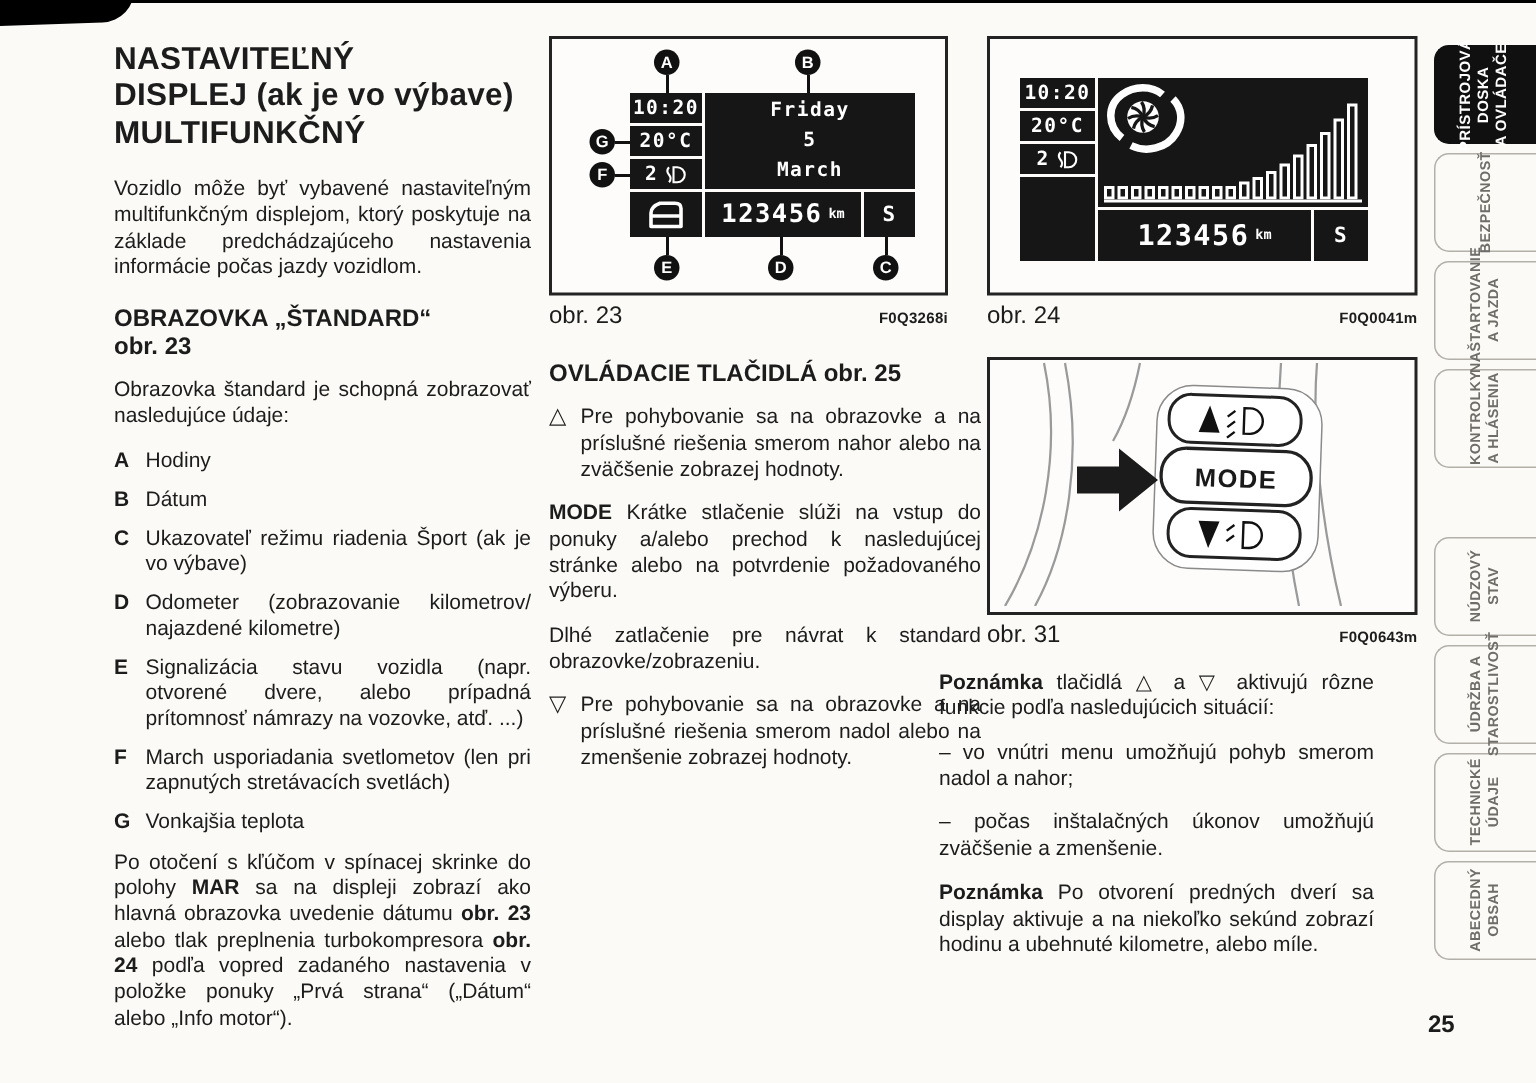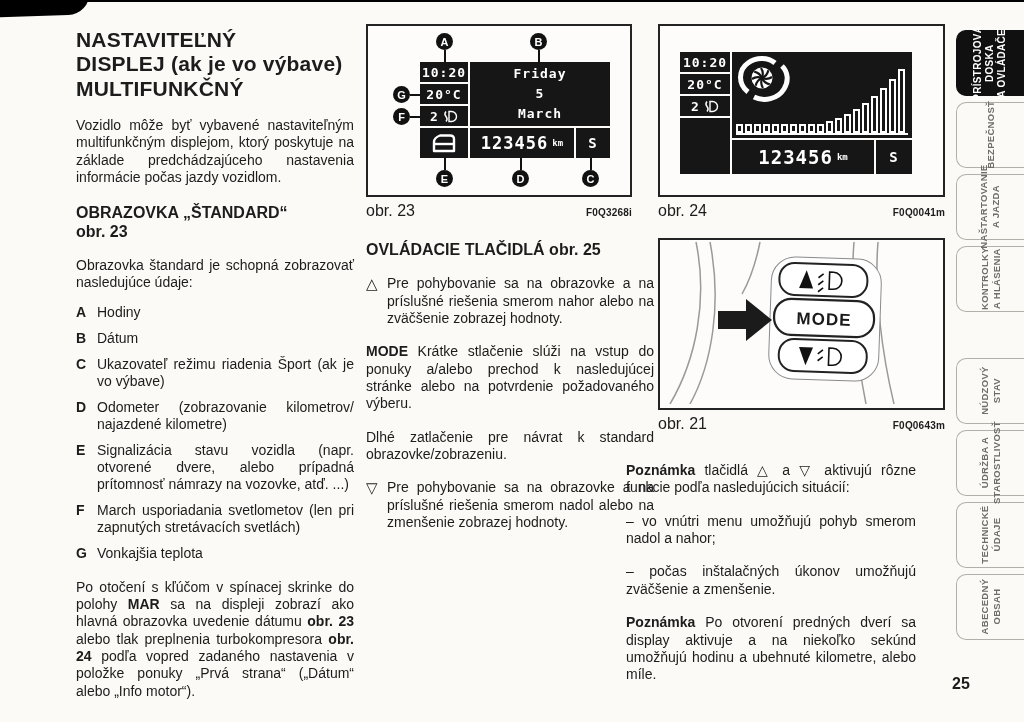--- a/index.html
+++ b/index.html
@@ -8,21 +8,21 @@
   
   .top-line{position:absolute;top:0;left:0;width:100%;height:2px;background:#000;}
   .corner-blob{position:absolute;top:-6px;left:-14px;width:104px;height:22px;background:#000;
         border-radius:0 0 90px 14px;transform:rotate(-2deg);}
   
   .col-left{position:absolute;left:76px;top:28px;width:278px;}
   .col-mid{position:absolute;left:366px;top:240px;width:288px;}
   .col-right{position:absolute;left:626px;top:446px;width:290px;}
   h1{font-size:21px;line-height:1.16;margin:0 0 16px;font-weight:bold;letter-spacing:.2px;}
   h2{font-size:16px;line-height:1.2;margin:16px 0 10px;font-weight:bold;}
-  .body{font-size:14px;line-height:1.24;text-align:justify;margin:16px 0 12px;}
+  .body{font-size:14px;line-height:1.24;text-align:justify;margin:0 0 12px;}
   .li{display:flex;margin:0 0 9px;font-size:14px;line-height:1.22;}
   .li .k{font-weight:bold;flex:none;width:21px;}
   .li .t{text-align:justify;}
   .hang{display:flex;gap:7px;}
   .hang .sym{flex:none;width:14px;font-size:15px;line-height:1.15;}
   .hang .t{text-align:justify;}
   
   .fig{position:absolute;}
   .frame{position:relative;border:2px solid #232323;background:#fdfcfa;}
   .figcap{display:flex;justify-content:space-between;align-items:baseline;margin-top:5px;}
@@ -278,30 +278,30 @@
           <path d="M140,108 L154,108 L147,126 Z" fill="#111"></path>
           <g stroke="#111" stroke-width="1.6" fill="none">
             <path d="M164,110 l-5,4 M164,117 l-5,4"></path>
             <path d="M170,108 h4 a8.5 8.5 0 0 1 0 17 h-4 z"></path>
           </g>
         </g>
         <path d="M58,71 H86 V59 L112,80 L86,101 V89 H58 Z" fill="#1b1b1b"></path>
       </svg>
     </div>
     <div class="figcap">
-      <span class="name">obr. 21</span>
+      <span class="name">obr. 31</span>
       <span class="code">F0Q0643m</span>
     </div>
   </div>
 
   <div class="col-right">
     <p class="body"><b>Poznámka</b><span> tlačidlá △ a ▽ aktivujú rôzne funkcie podľa nasledujúcich situácií:</span></p>
     <p class="body">– vo vnútri menu umožňujú pohyb smerom nadol a nahor;</p>
     <p class="body">– počas inštalačných úkonov umožňujú zväčšenie a zmenšenie.</p>
-    <p class="body"><b>Poznámka</b><span> Po otvorení predných dverí sa display aktivuje a na niekoľko sekúnd umožňujú hodinu a ubehnuté kilometre, alebo míle.</span></p>
+    <p class="body"><b>Poznámka</b><span> Po otvorení predných dverí sa display aktivuje a na niekoľko sekúnd zobrazí hodinu a ubehnuté kilometre, alebo míle.</span></p>
   </div>
 
   <div class="tabs">
     <div class="tab active">
       <div class="rot">
         <div>PRÍSTROJOVÁ</div>
           <div>DOSKA</div>
           <div>A OVLÁDAČE</div>
         </div>
       </div>

